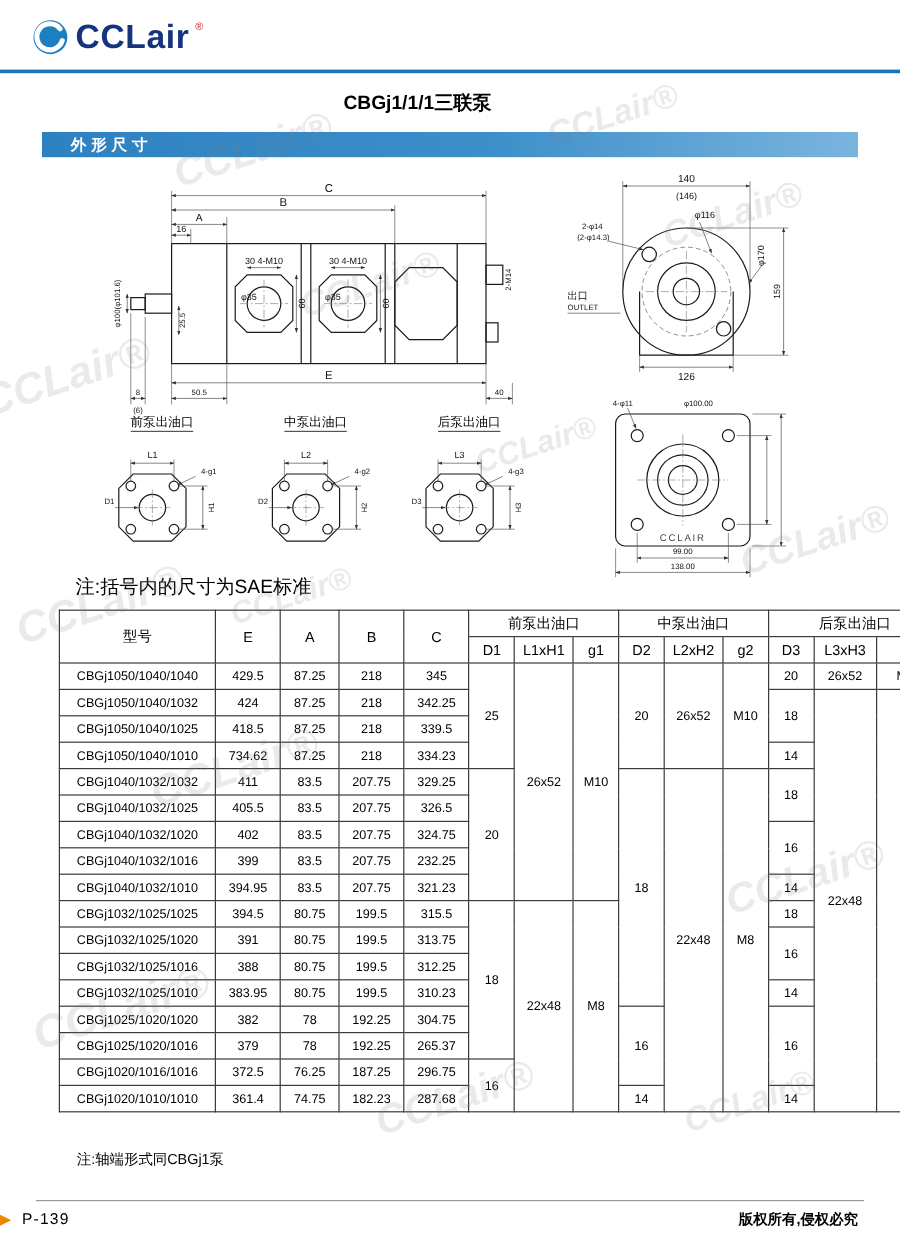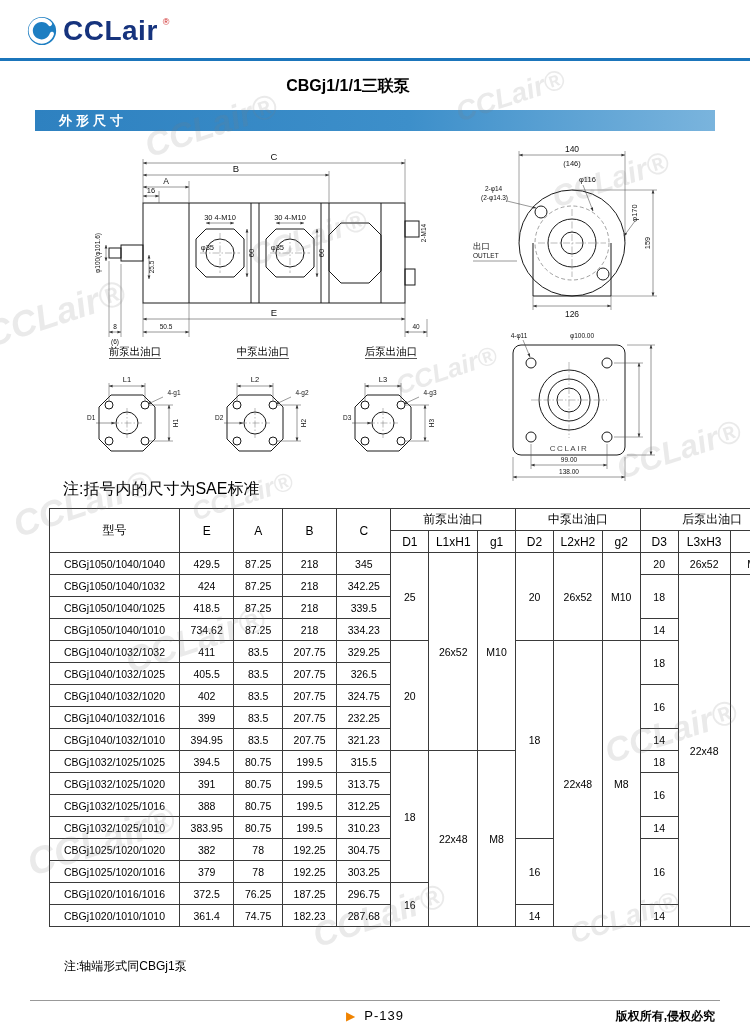--- a/index.html
+++ b/index.html
@@ -28,21 +28,21 @@
   .dash{stroke-dasharray:4 2.5}
   .port-title{position:absolute;width:112px;text-align:center;font-size:10.5px}
   .port-title span{border-bottom:1px solid #555;padding-bottom:1px}
   .note-sae{position:absolute;left:28px;top:346px;font-size:16px}
   .spec{position:absolute;top:508px;left:49px;width:736px;border-collapse:collapse;table-layout:fixed}
   .spec th,.spec td{border:1px solid #3a3a3a;text-align:center;vertical-align:middle;padding:0;font-weight:normal}
   .spec th{font-size:12px;height:21px}
   .spec td{font-size:10.5px;height:21px}
   .note2{position:absolute;left:64px;top:958px;font-size:12px}
   .frule{position:absolute;left:30px;width:690px;top:1000px;height:1px;background:#999}
-  .pageno{position:absolute;top:1008px;left:0;width:750px;text-align:center;font-size:13px;letter-spacing:1px}
+  .pageno{position:absolute;top:1008px;left:0;width:750px;text-align:left;font-size:13px;letter-spacing:1px}
   .tri{color:#f08300;margin-right:8px;font-size:12px}
   .copyright{position:absolute;top:1008px;right:35px;font-size:12px;font-weight:bold}
   #watermarks{position:absolute;inset:0;pointer-events:none;z-index:6}
   .wm{position:absolute;color:rgba(125,125,125,.16);font-weight:bold;font-style:italic;white-space:nowrap;pointer-events:none;transform-origin:left top}
 </style>
 </head>
 <body>
 
 <header class="hdr">
   <div class="logo">
@@ -488,21 +488,21 @@
         <td>192.25</td>
         <td>304.75</td>
         <td rowspan="3">16</td>
         <td rowspan="3">16</td>
       </tr>
       <tr>
         <td>CBGj1025/1020/1016</td>
         <td>379</td>
         <td>78</td>
         <td>192.25</td>
-        <td>303.25</td>
+        <td>265.37</td>
       </tr>
       <tr>
         <td>CBGj1020/1016/1016</td>
         <td>372.5</td>
         <td>76.25</td>
         <td>187.25</td>
         <td>296.75</td>
         <td rowspan="2">16</td>
       </tr>
       <tr>

